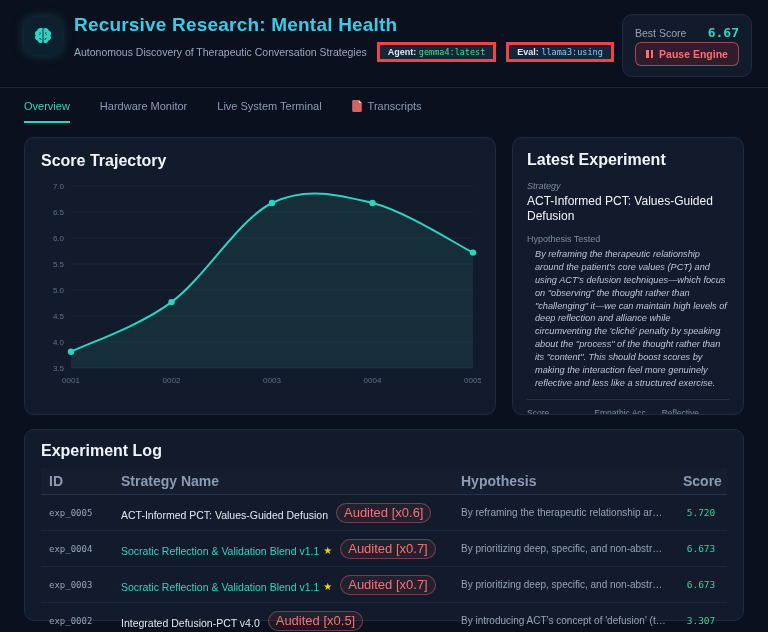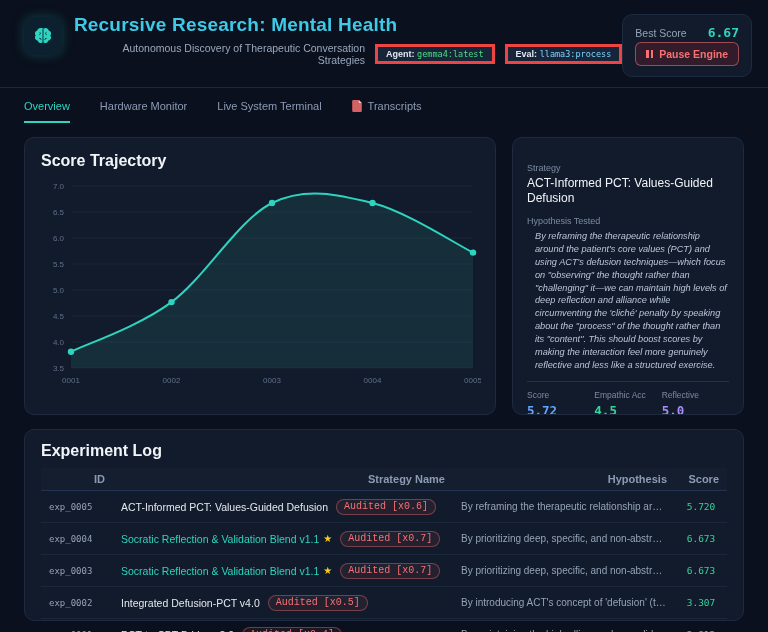--- a/index.html
+++ b/index.html
@@ -81,34 +81,34 @@
   .divider { border-top:1px solid #223048; margin:9px 0 8px 0; }
   .stats { display:flex; }
   .stat { flex:1; }
   .stat .slabel { color:#7c8ba3; font-size:8.5px; margin-bottom:3px; }
   .stat .sval { font-size:12.5px; font-weight:bold; font-family:"DejaVu Sans Mono", monospace; }
 
   
   .log-panel { margin:14px 24px 0 24px; height:192px; padding:12px 16px; }
   table { width:100%; border-collapse:collapse; table-layout:fixed; }
   th {
-    text-align:right; color:#8b9bb4; font-size:11px; font-weight:bold;
+    text-align:left; color:#8b9bb4; font-size:14px; font-weight:bold;
     padding:5px 8px; border-bottom:1px solid #243350;
     background:rgba(255,255,255,.015);
   }
   th:nth-child(1){ width:72px; } th:nth-child(2){ width:340px; } th:nth-child(4){ width:52px; }
   td { padding:7.5px 8px; border-bottom:1px solid rgba(32,45,68,.7); white-space:nowrap; overflow:hidden;margin-left:39px; }
   tr:last-child td { border-bottom:none; }
   td.cid { font-family:"DejaVu Sans Mono", monospace; font-size:9px; color:#94a3b8; }
   td.cname { font-size:10.5px; color:#e2e8f0; }
   td.cname .nm.hl { color:#2dd4bf; }
   .star { color:#facc15; font-size:10px; margin-left:4px; }
   .audit {
     display:inline-block; margin-left:8px; padding:1.5px 7px; border-radius:999px;
-    font-family:Liberation Mono, monospace; font-size:10px;
+    font-family:Liberation Sans, sans-serif; font-size:13px;
     color:#f87171; background:rgba(248,113,113,.08); border:1px solid rgba(248,113,113,.4);
     vertical-align:1px;
   }
   td.chyp { font-size:10px; color:#94a3b8; text-overflow:ellipsis; }
   td.cscore { font-family:"DejaVu Sans Mono", monospace; font-size:9.5px; color:#34d399;text-align:center; }
 </style>
 </head>
 <body>
 
 <div class="page">
@@ -119,21 +119,21 @@
         <svg width="22" height="22" viewBox="0 0 24 24">
           <path fill="#2dd4bf" d="M9.2 3.2c-1.8 0-3.2 1.2-3.4 2.8-1.5.4-2.6 1.7-2.6 3.3 0 .8.3 1.6.8 2.2-.5.6-.8 1.4-.8 2.2 0 1.8 1.4 3.2 3.1 3.4.4 1.5 1.8 2.6 3.4 2.6.9 0 1.7-.3 2.3-.9.6.6 1.4.9 2.3.9 1.6 0 3-1.1 3.4-2.6 1.7-.2 3.1-1.6 3.1-3.4 0-.8-.3-1.6-.8-2.2.5-.6.8-1.4.8-2.2 0-1.6-1.1-2.9-2.6-3.3-.2-1.6-1.6-2.8-3.4-2.8-.9 0-1.7.3-2.3.9-.6-.6-1.4-.9-2.3-.9z"></path>
           <path fill="none" stroke="#0d2030" stroke-width="1" d="M12 4.5v15M8.5 8c1 .8 1 2-.5 2.6M15.5 8c-1 .8-1 2 .5 2.6M8 14.5c1.2-.3 2 .4 1.8 1.8M16 14.5c-1.2-.3-2 .4-1.8 1.8"></path>
         </svg>
       </div>
       <div>
         <h1>Recursive Research: Mental Health</h1>
         <div class="subrow">
           <span class="subtitle">Autonomous Discovery of Therapeutic Conversation Strategies</span>
           <span class="badge"><b>Agent:</b> <code class="green">gemma4:latest</code></span>
-          <span class="badge"><b>Eval:</b> <code class="blue">llama3:process</code></span>
+          <span class="badge"><b>Eval:</b> <code class="blue">llama3:using</code></span>
         </div>
       </div>
     </div>
     <div class="hright panel">
       <div class="bsrow">
         <span class="bslabel">Best Score</span>
         <span class="bsval">6.67</span>
       </div>
       <button class="pause">
         <span class="pauseicon">
@@ -193,21 +193,22 @@
             <path d="M30.0 173.7C46.8 165.5 97.0 148.9 130.5 124.1C164.0 99.3 197.5 41.5 231.0 25.0C264.5 8.5 298.0 16.7 331.5 25.0C365.0 33.3 415.3 66.3 432.0 74.6" fill="none" stroke="#2dd4bf" stroke-width="2"></path>
             <circle cx="30.0" cy="173.7" r="3.2" fill="#2dd4bf"></circle>
             <circle cx="130.5" cy="124.1" r="3.2" fill="#2dd4bf"></circle>
             <circle cx="231.0" cy="25.0" r="3.2" fill="#2dd4bf"></circle>
             <circle cx="331.5" cy="25.0" r="3.2" fill="#2dd4bf"></circle>
             <circle cx="432.0" cy="74.6" r="3.2" fill="#2dd4bf"></circle>
           </svg></div>
     </section>
 
     <aside class="panel latest-panel">
-      <div class="lbl" style="margin-top:12px;">Strategy</div>
+      <h2>Latest Experiment</h2>
+      <div class="lbl" style="margin-top:12px;font-style:italic;">Strategy</div>
       <div class="strategy">ACT-Informed PCT: Values-Guided Defusion</div>
       <div class="lbl" style="margin-top:10px;">Hypothesis Tested</div>
       <blockquote>By reframing the therapeutic relationship around the patient's core values (PCT) and using ACT's defusion techniques—which focus on "observing" the thought rather than "challenging" it—we can maintain high levels of deep reflection and alliance while circumventing the 'cliché' penalty by speaking about the "process" of the thought rather than its "content". This should boost scores by making the interaction feel more genuinely reflective and less like a structured exercise.</blockquote>
       <div class="divider"></div>
       <div class="stats">
           <div class="stat">
             <div class="slabel">Score</div>
             <div class="sval" style="color:#60a5fa">5.72</div>
           </div>
           <div class="stat">

